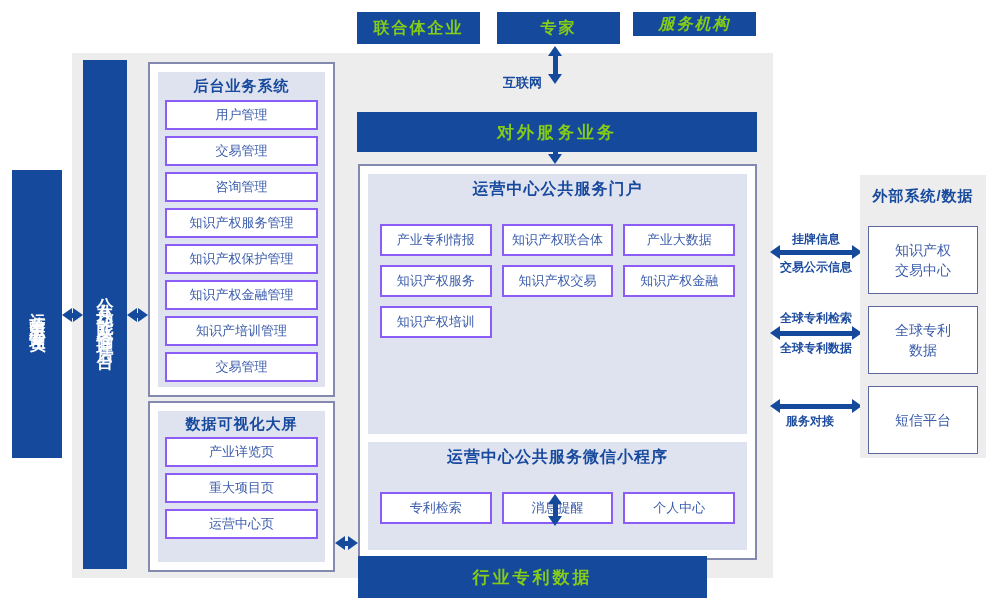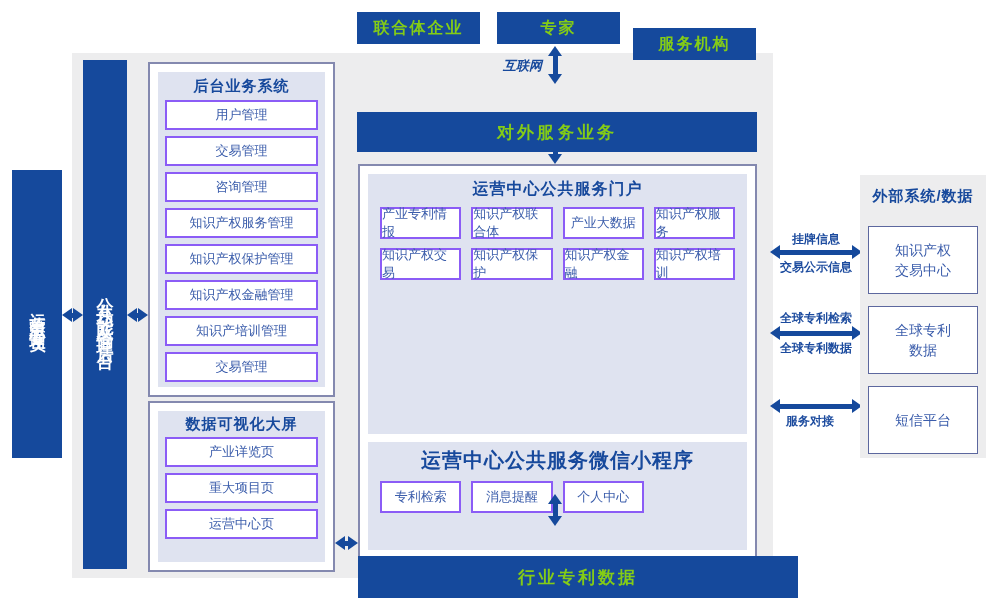--- a/index.html
+++ b/index.html
@@ -15,22 +15,22 @@
         display:flex;align-items:center;justify-content:center;
         writing-mode:vertical-rl;text-orientation:upright;}
   .panel-outer{background:#ffffff;border:2px solid #8489af;padding:8px;}
   .panel-inner{background:#dfe3f0;width:100%;height:100%;
                display:flex;flex-direction:column;align-items:center;overflow:hidden;}
   .panel-title{color:#17499c;font-weight:bold;font-size:15px;padding:5px 0 4px 0;
                letter-spacing:1px;flex:0 0 auto;}
   .list{width:calc(100% - 14px);display:flex;flex-direction:column;gap:6px;}
   .item{background:#ffffff;border:2px solid #8b5cf6;color:#3b5dab;font-size:13px;
         height:26px;display:flex;align-items:center;justify-content:center;flex:0 0 auto;}
-  .grid2{width:calc(100% - 24px);display:grid;grid-template-columns:1fr 1fr 1fr 1fr;
-         gap:9px 10px;margin-top:3px;}
+  .grid2{width:calc(100% - 24px);display:grid;grid-template-columns:1fr 1fr 1fr;
+         gap:9px 10px;margin-top:20px;text-align:right;}
   .grid2 .item{height:28px;}
   
   .darrow-v{display:flex;flex-direction:column;align-items:center;width:16px;}
   .darrow-v .shaft{width:5px;flex:1;background:#15499c;}
   .tri-u{width:0;height:0;border-left:7px solid transparent;border-right:7px solid transparent;
          border-bottom:10px solid #15499c;}
   .tri-d{width:0;height:0;border-left:7px solid transparent;border-right:7px solid transparent;
          border-top:10px solid #15499c;}
   .darrow-h{display:flex;flex-direction:row;align-items:center;height:16px;}
   .darrow-h .shaft{height:5px;flex:1;background:#15499c;}
@@ -47,23 +47,23 @@
            height:66px;margin:12px 8px 12px 8px;display:flex;flex-direction:column;
            align-items:center;justify-content:center;line-height:20px;}
 </style>
 </head>
 <body>
 
 <div class="abs graybg" style="left:72px;top:53px;width:701px;height:525px;"></div>
 
 <div class="abs bluebox actor" style="left:357px;top:12px;width:123px;height:32px;">联合体企业</div>
 <div class="abs bluebox actor" style="left:497px;top:12px;width:123px;height:32px;">专家</div>
-<div class="abs bluebox actor" style="left:633px;top:28px;width:123px;height:32px;">服务机构</div>
+<div class="abs bluebox actor" style="left:633px;top:12px;width:123px;height:24px;font-style:italic;">服务机构</div>
 
-<div class="abs netlabel" style="left:460px;top:57px;width:82px;font-style:italic;">互联网</div>
+<div class="abs netlabel" style="left:460px;top:74px;width:82px;">互联网</div>
 <div class="abs darrow-v" style="left:547px;top:46px;height:38px;">
   <div class="tri-u"></div>
     <div class="shaft"></div>
     <div class="tri-d"></div>
 </div>
 
 <div class="abs bluebox hbar" style="left:357px;top:84px;width:400px;height:40px;">对外服务业务</div>
 
 <div class="abs darrow-v" style="left:547px;top:126px;height:38px;">
   <div class="tri-u"></div>
@@ -115,42 +115,41 @@
 
 <div class="abs panel-outer" style="left:358px;top:164px;width:399px;height:396px;display:flex;flex-direction:column;gap:8px;">
   <div class="panel-inner" style="flex:1 1 auto;">
     <div class="panel-title" style="font-size:16px;">运营中心公共服务门户</div>
     <div class="grid2">
       <div class="item">产业专利情报</div>
       <div class="item">知识产权联合体</div>
       <div class="item">产业大数据</div>
       <div class="item">知识产权服务</div>
       <div class="item">知识产权交易</div>
-      <div class="item">知识产权保护</div>
       <div class="item">知识产权金融</div>
       <div class="item">知识产权培训</div>
     </div>
   </div>
   <div class="panel-inner" style="flex:0 0 108px;">
-    <div class="panel-title" style="font-size:20px;">运营中心公共服务微信小程序</div>
+    <div class="panel-title" style="font-size:16px;">运营中心公共服务微信小程序</div>
     <div class="grid2">
       <div class="item">专利检索</div>
       <div class="item">消息提醒</div>
       <div class="item">个人中心</div>
     </div>
   </div>
 </div>
 
 <div class="abs darrow-v" style="left:547px;top:494px;height:32px;">
   <div class="tri-u"></div>
     <div class="shaft"></div>
     <div class="tri-d"></div>
 </div>
 
-<div class="abs bluebox hbar" style="left:358px;top:528px;width:440px;height:42px;">行业专利数据</div>
+<div class="abs bluebox hbar" style="left:358px;top:528px;width:349px;height:42px;">行业专利数据</div>
 
 <div class="abs darrow-h" style="left:335px;top:535px;width:23px;">
   <div class="tri-l"></div>
     <div class="shaft"></div>
     <div class="tri-r"></div>
 </div>
 
 <div class="abs linklabel" style="left:766px;top:231px;">挂牌信息</div>
 <div class="abs darrow-h" style="left:770px;top:244px;width:92px;">
   <div class="tri-l"></div>

